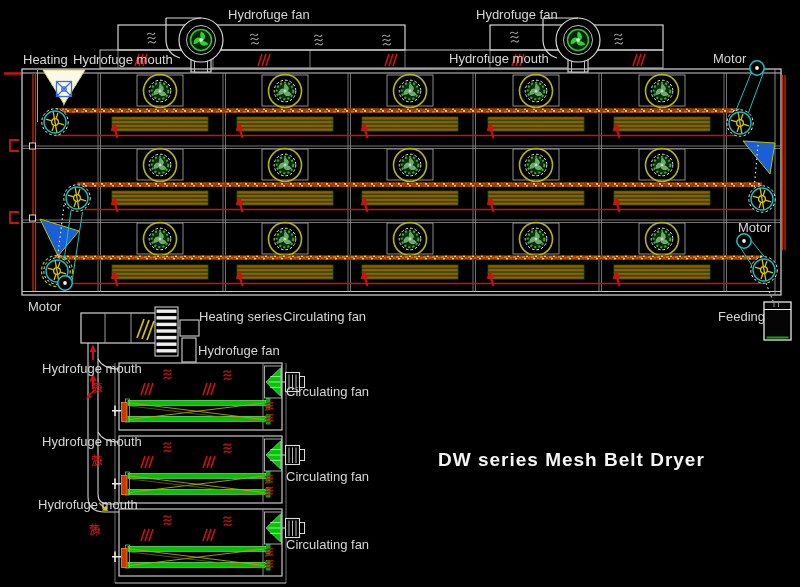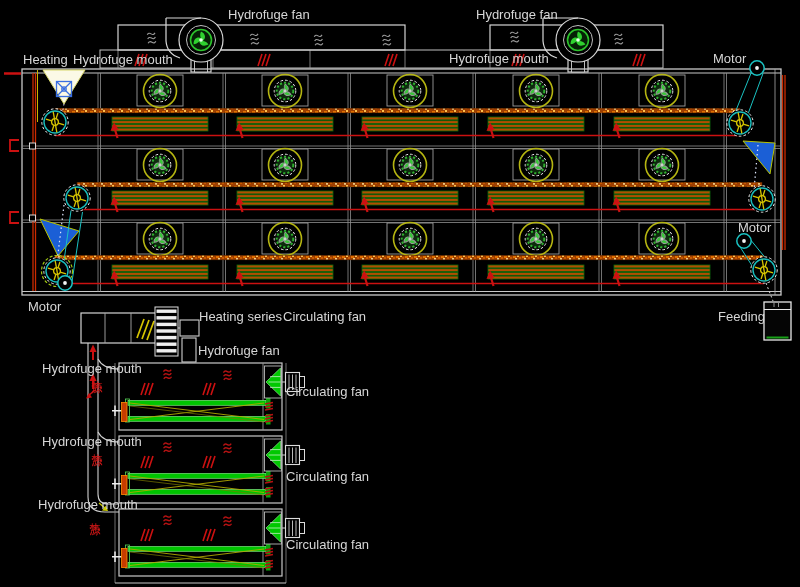--- a/index.html
+++ b/index.html
@@ -340,14 +340,15 @@
 <span class="lbl" style="left:42px;top:362px">Hydrofuge mouth</span>
 <span class="lbl" style="left:42px;top:435px">Hydrofuge mouth</span>
 <span class="lbl" style="left:38px;top:498px">Hydrofuge mouth</span>
 <span class="lbl-cn" style="left:91px;top:372px">热源</span>
 <span class="lbl-cn" style="left:91px;top:445px">热源</span>
 <span class="lbl-cn" style="left:89px;top:514px">热源</span>
 <span class="lbl" style="left:286px;top:385px">Circulating fan</span>
 <span class="lbl" style="left:286px;top:470px">Circulating fan</span>
 <span class="lbl" style="left:286px;top:538px">Circulating fan</span>
 
+<span class="title" style="left:438px;top:449px">DW series Mesh Belt Dryer</span>
 
 </div>
 
 </body></html>

